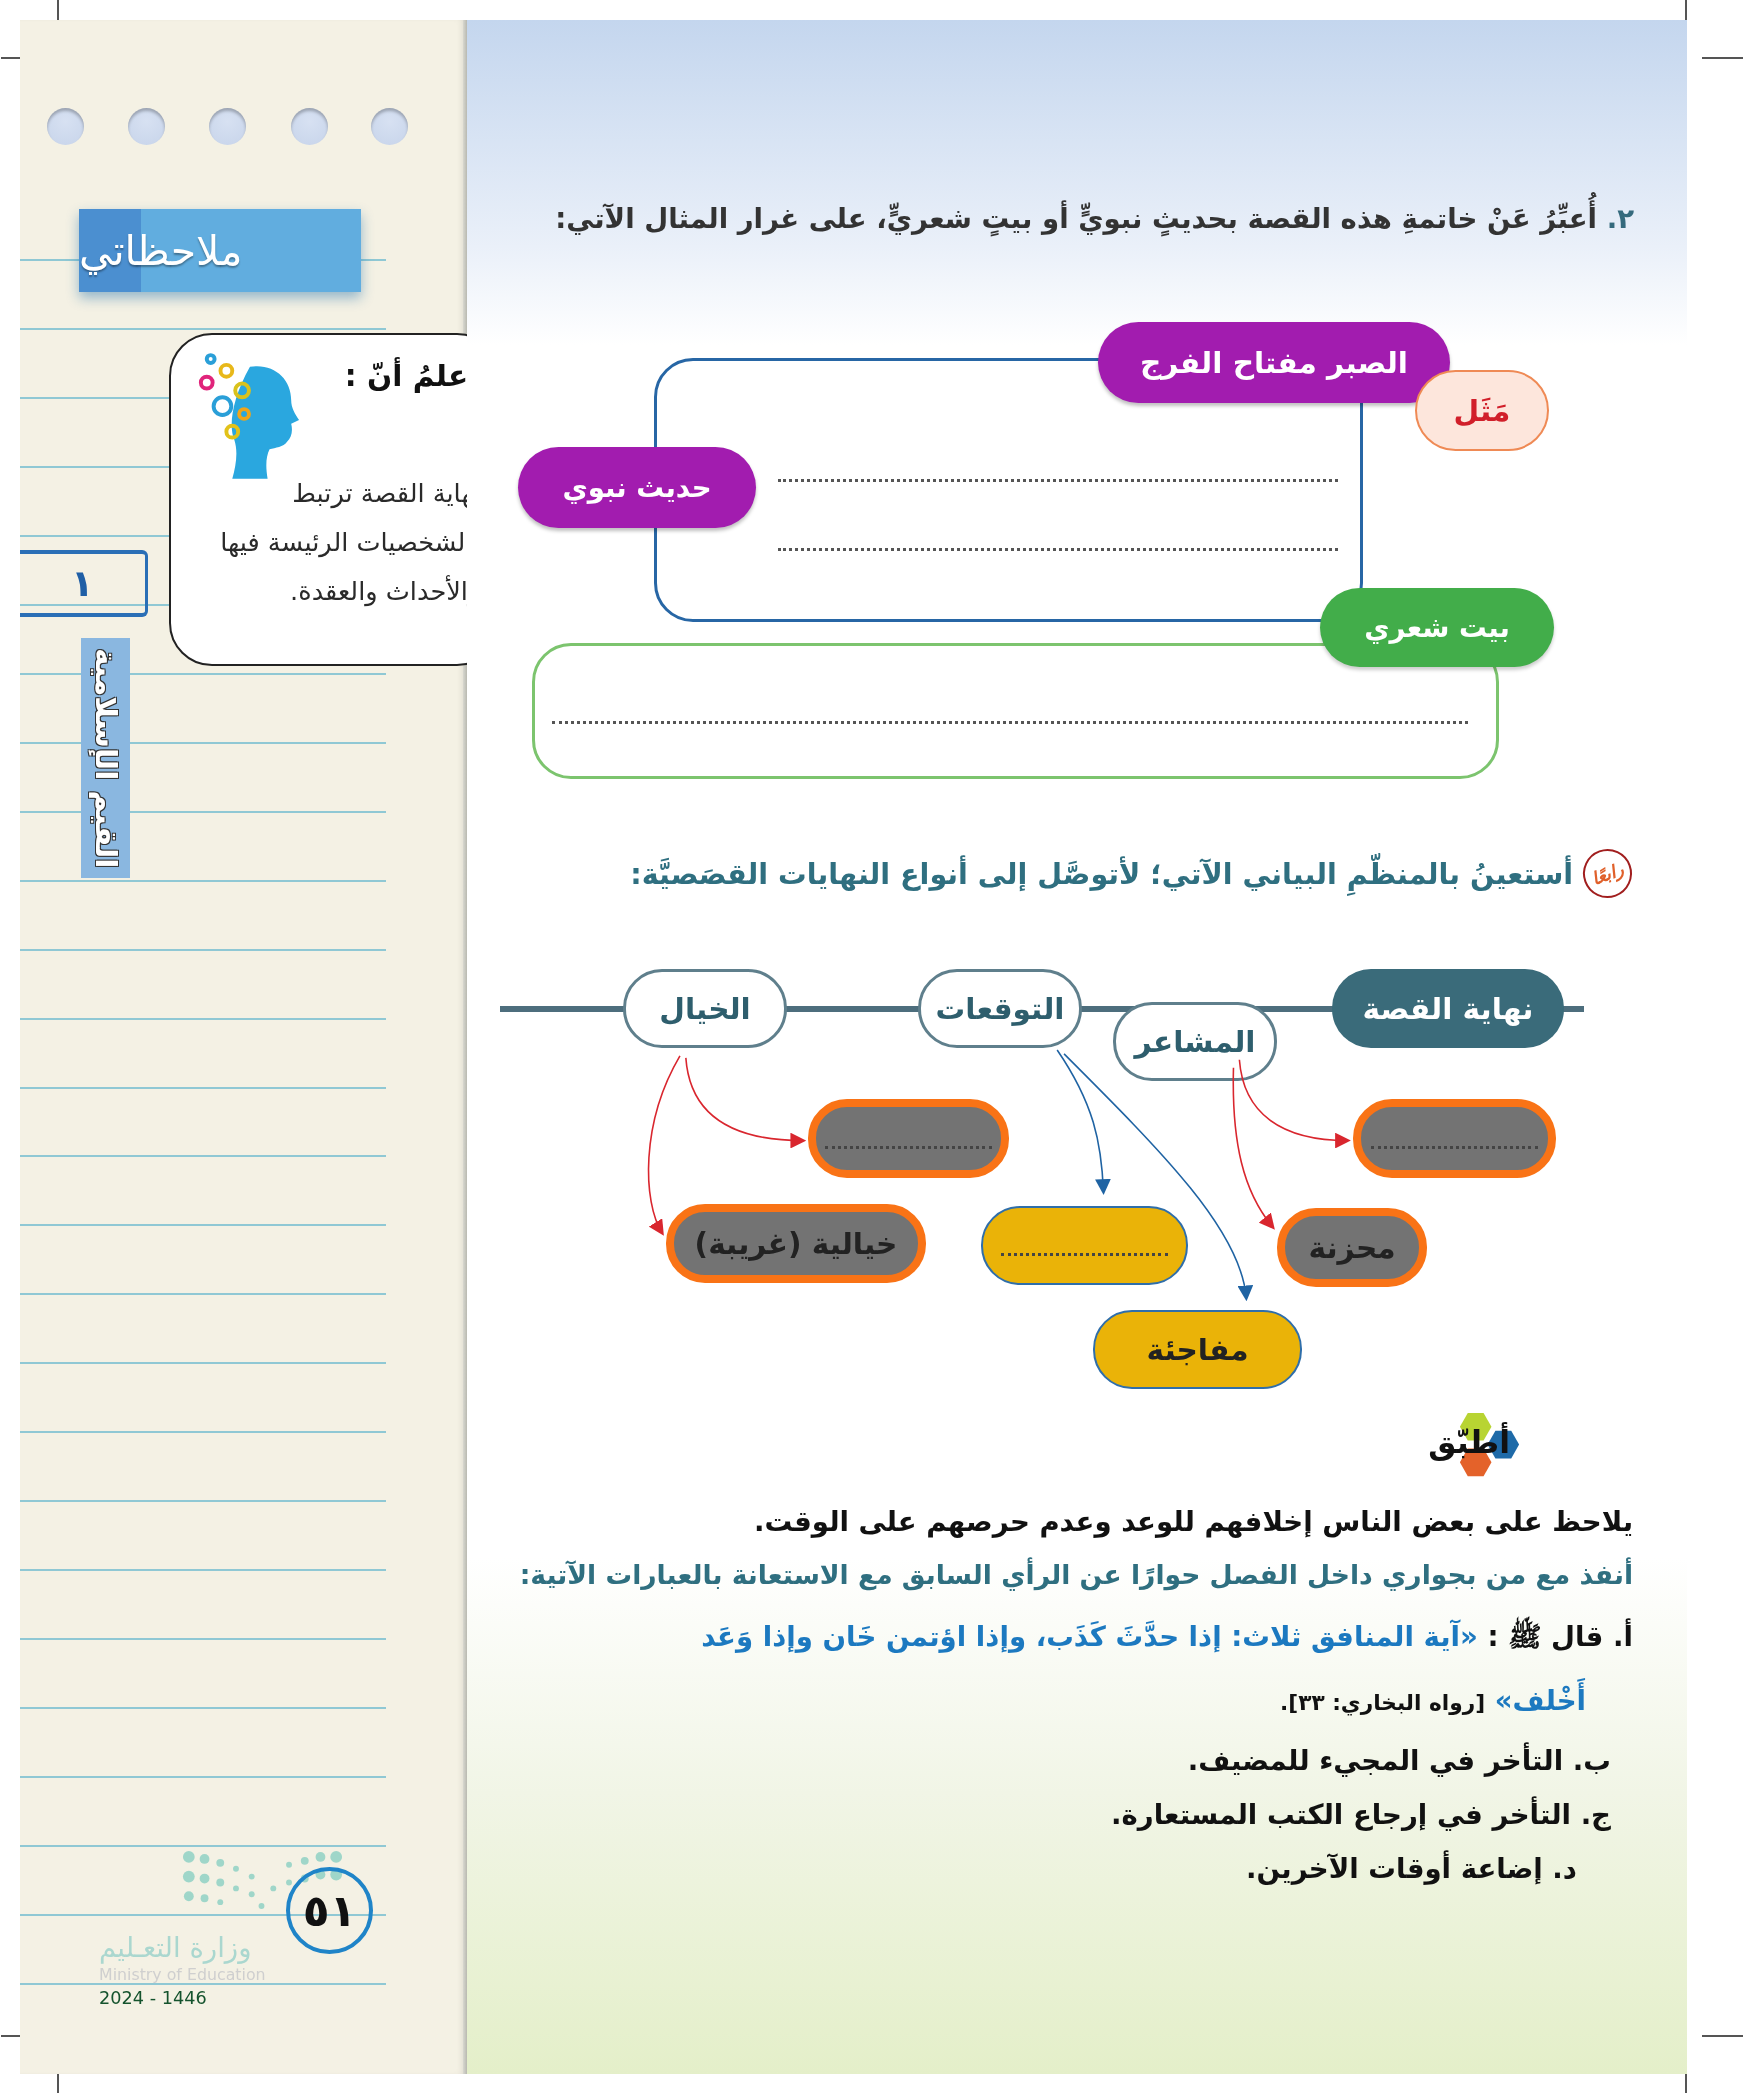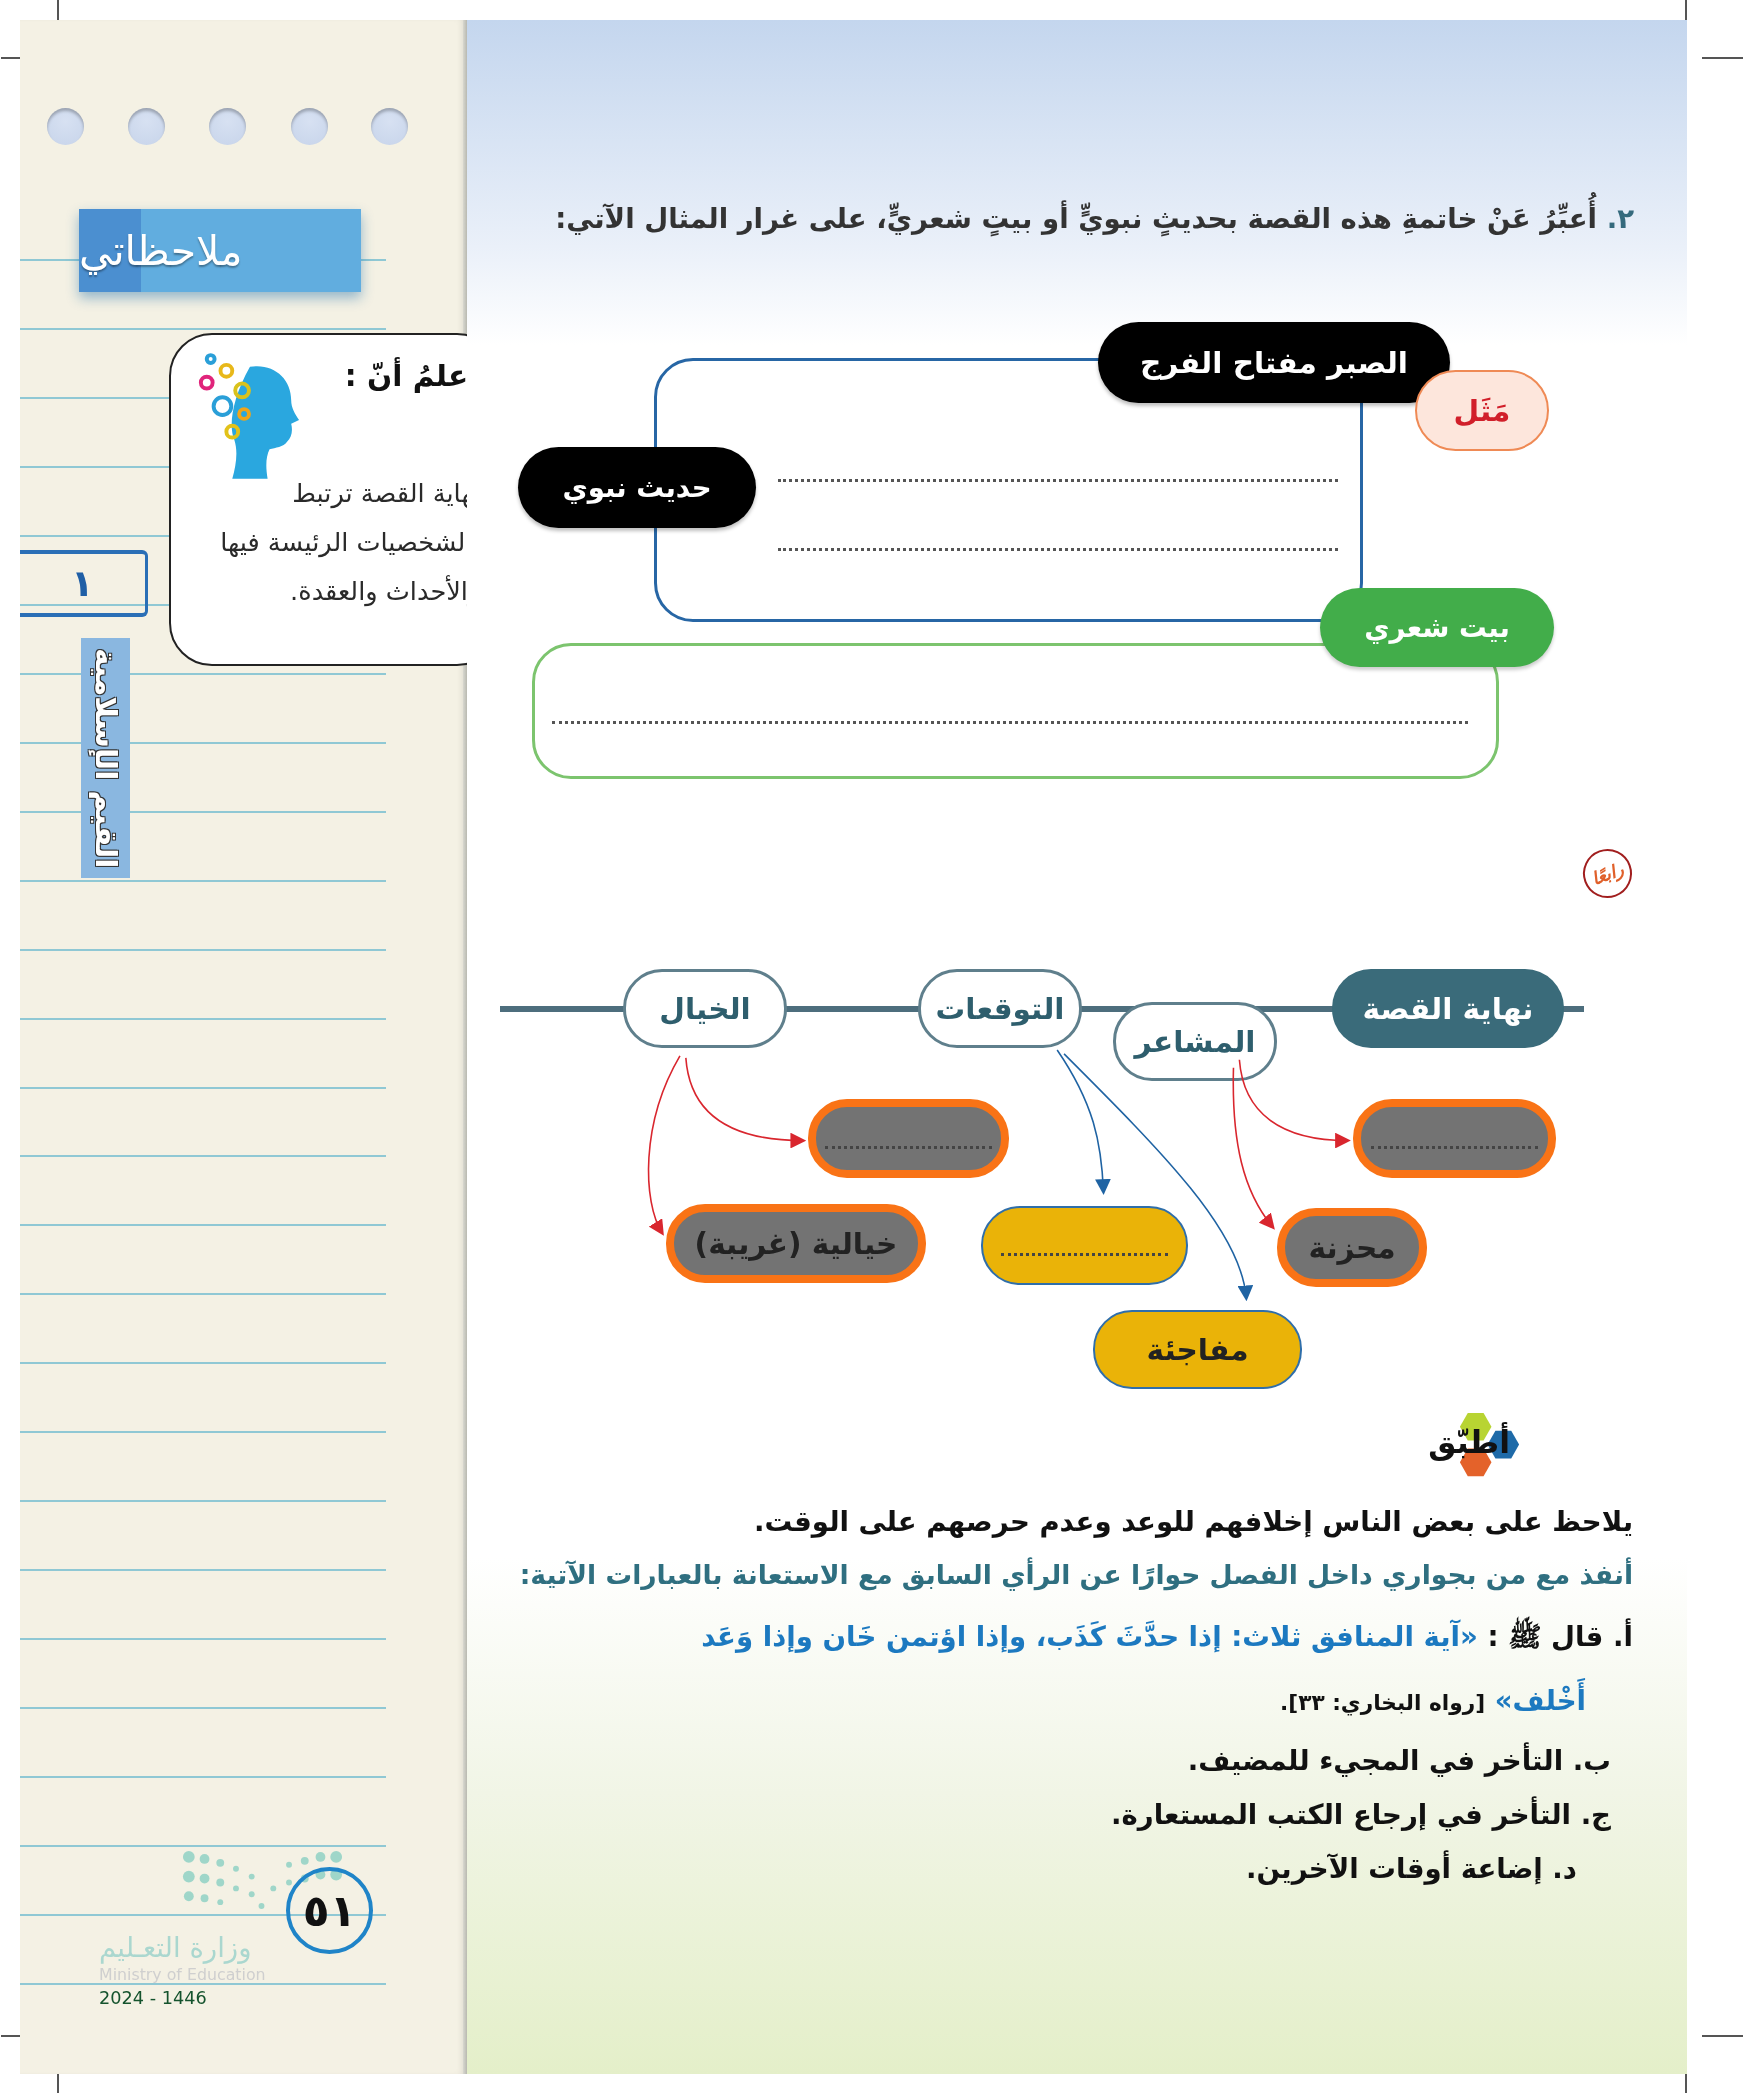--- a/index.html
+++ b/index.html
@@ -34,21 +34,21 @@
   .moe-en{position:absolute;left:99px;top:1965px;font-size:15.8px;color:#cfcfcf;direction:ltr}
   .moe-year{position:absolute;left:99px;top:1988px;font-size:17.7px;color:#14532d;direction:ltr}
   
   .main{position:absolute;left:467px;top:19.7px;width:1220px;height:2054px;
     background:linear-gradient(180deg,#c4d6ee 0px,#eaf0f9 227px,#ffffff 325px,#ffffff 1537px,#f1f5e6 1773px,#e4efc9 2054px)}
   .q-line{position:absolute;right:110px;top:202px;font-size:27.6px;font-weight:bold;color:#333;text-align:right;white-space:nowrap}
   .q-line .num{color:#356a7d}
   
   .blue-frame{position:absolute;left:654px;top:358px;width:709px;height:264px;border:3px solid #2766a5;border-radius:39px}
   .pill{position:absolute;display:flex;align-items:center;justify-content:center;font-weight:bold;border-radius:43px}
-  .pill-navy{background:#000000;color:#fff;box-shadow:0 3px 3.9px rgba(0,0,0,.25)}
+  .pill-navy{background:#a21caf;color:#fff;box-shadow:0 3px 3.9px rgba(0,0,0,.25)}
   .pill-green{background:#42ad4a;color:#fff;box-shadow:0 3px 3.9px rgba(0,0,0,.2)}
   .pill-example{background:#fde6dc;border:2px solid #ef8a55;color:#d11f2a}
   .dots{position:absolute;border-bottom:3px dotted #555;height:2px}
   .green-frame{position:absolute;left:532px;top:643px;width:967px;height:136px;border:3px solid #7cc46e;border-radius:39px}
   .rabian{position:absolute;right:112px;top:849px;font-size:28.6px;font-weight:bold;color:#2f6f80;white-space:nowrap;display:flex;align-items:center;gap:9.9px}
   .rabian-badge{width:49px;height:49px;border:2px solid #a11e1e;border-radius:50%;transform:rotate(-20deg);display:flex;align-items:center;justify-content:center;font-size:17.7px;color:#e0602a;font-style:italic}
   
   .spine{position:absolute;top:1006px;height:5.9px;background:#4d6e7d}
   .node{position:absolute;height:79px;border-radius:39px;display:flex;align-items:center;justify-content:center;font-size:29.6px;font-weight:bold}
   .node-outline{background:#fff;border:3px solid #5f7f8c;color:#2e5e6d}
@@ -207,20 +207,21 @@
 </div>
 
 <div class="green-frame"></div>
 <div class="dots" style="left:552px;top:721px;width:916px"></div>
 <div class="pill pill-green" style="left:1320px;top:588px;width:234px;height:79px;font-size:27.6px">
   <span>بيت شعري</span>
 </div>
 
 <div class="rabian">
   <span class="rabian-badge">رابعًا</span>
+  <span>أستعينُ بالمنظّمِ البياني الآتي؛ لأتوصَّل إلى أنواع النهايات القصَصيَّة:</span>
 </div>
 
 <div class="spine" style="left:500px;width:1084px"></div>
 <div class="node node-outline" style="left:623px;top:969px;width:164px">
     <span>الخيال</span>
   </div>
 <div class="node node-outline" style="left:918px;top:969px;width:164px">
     <span>التوقعات</span>
   </div>
 <div class="node node-outline" style="left:1113px;top:1002px;width:164px">

